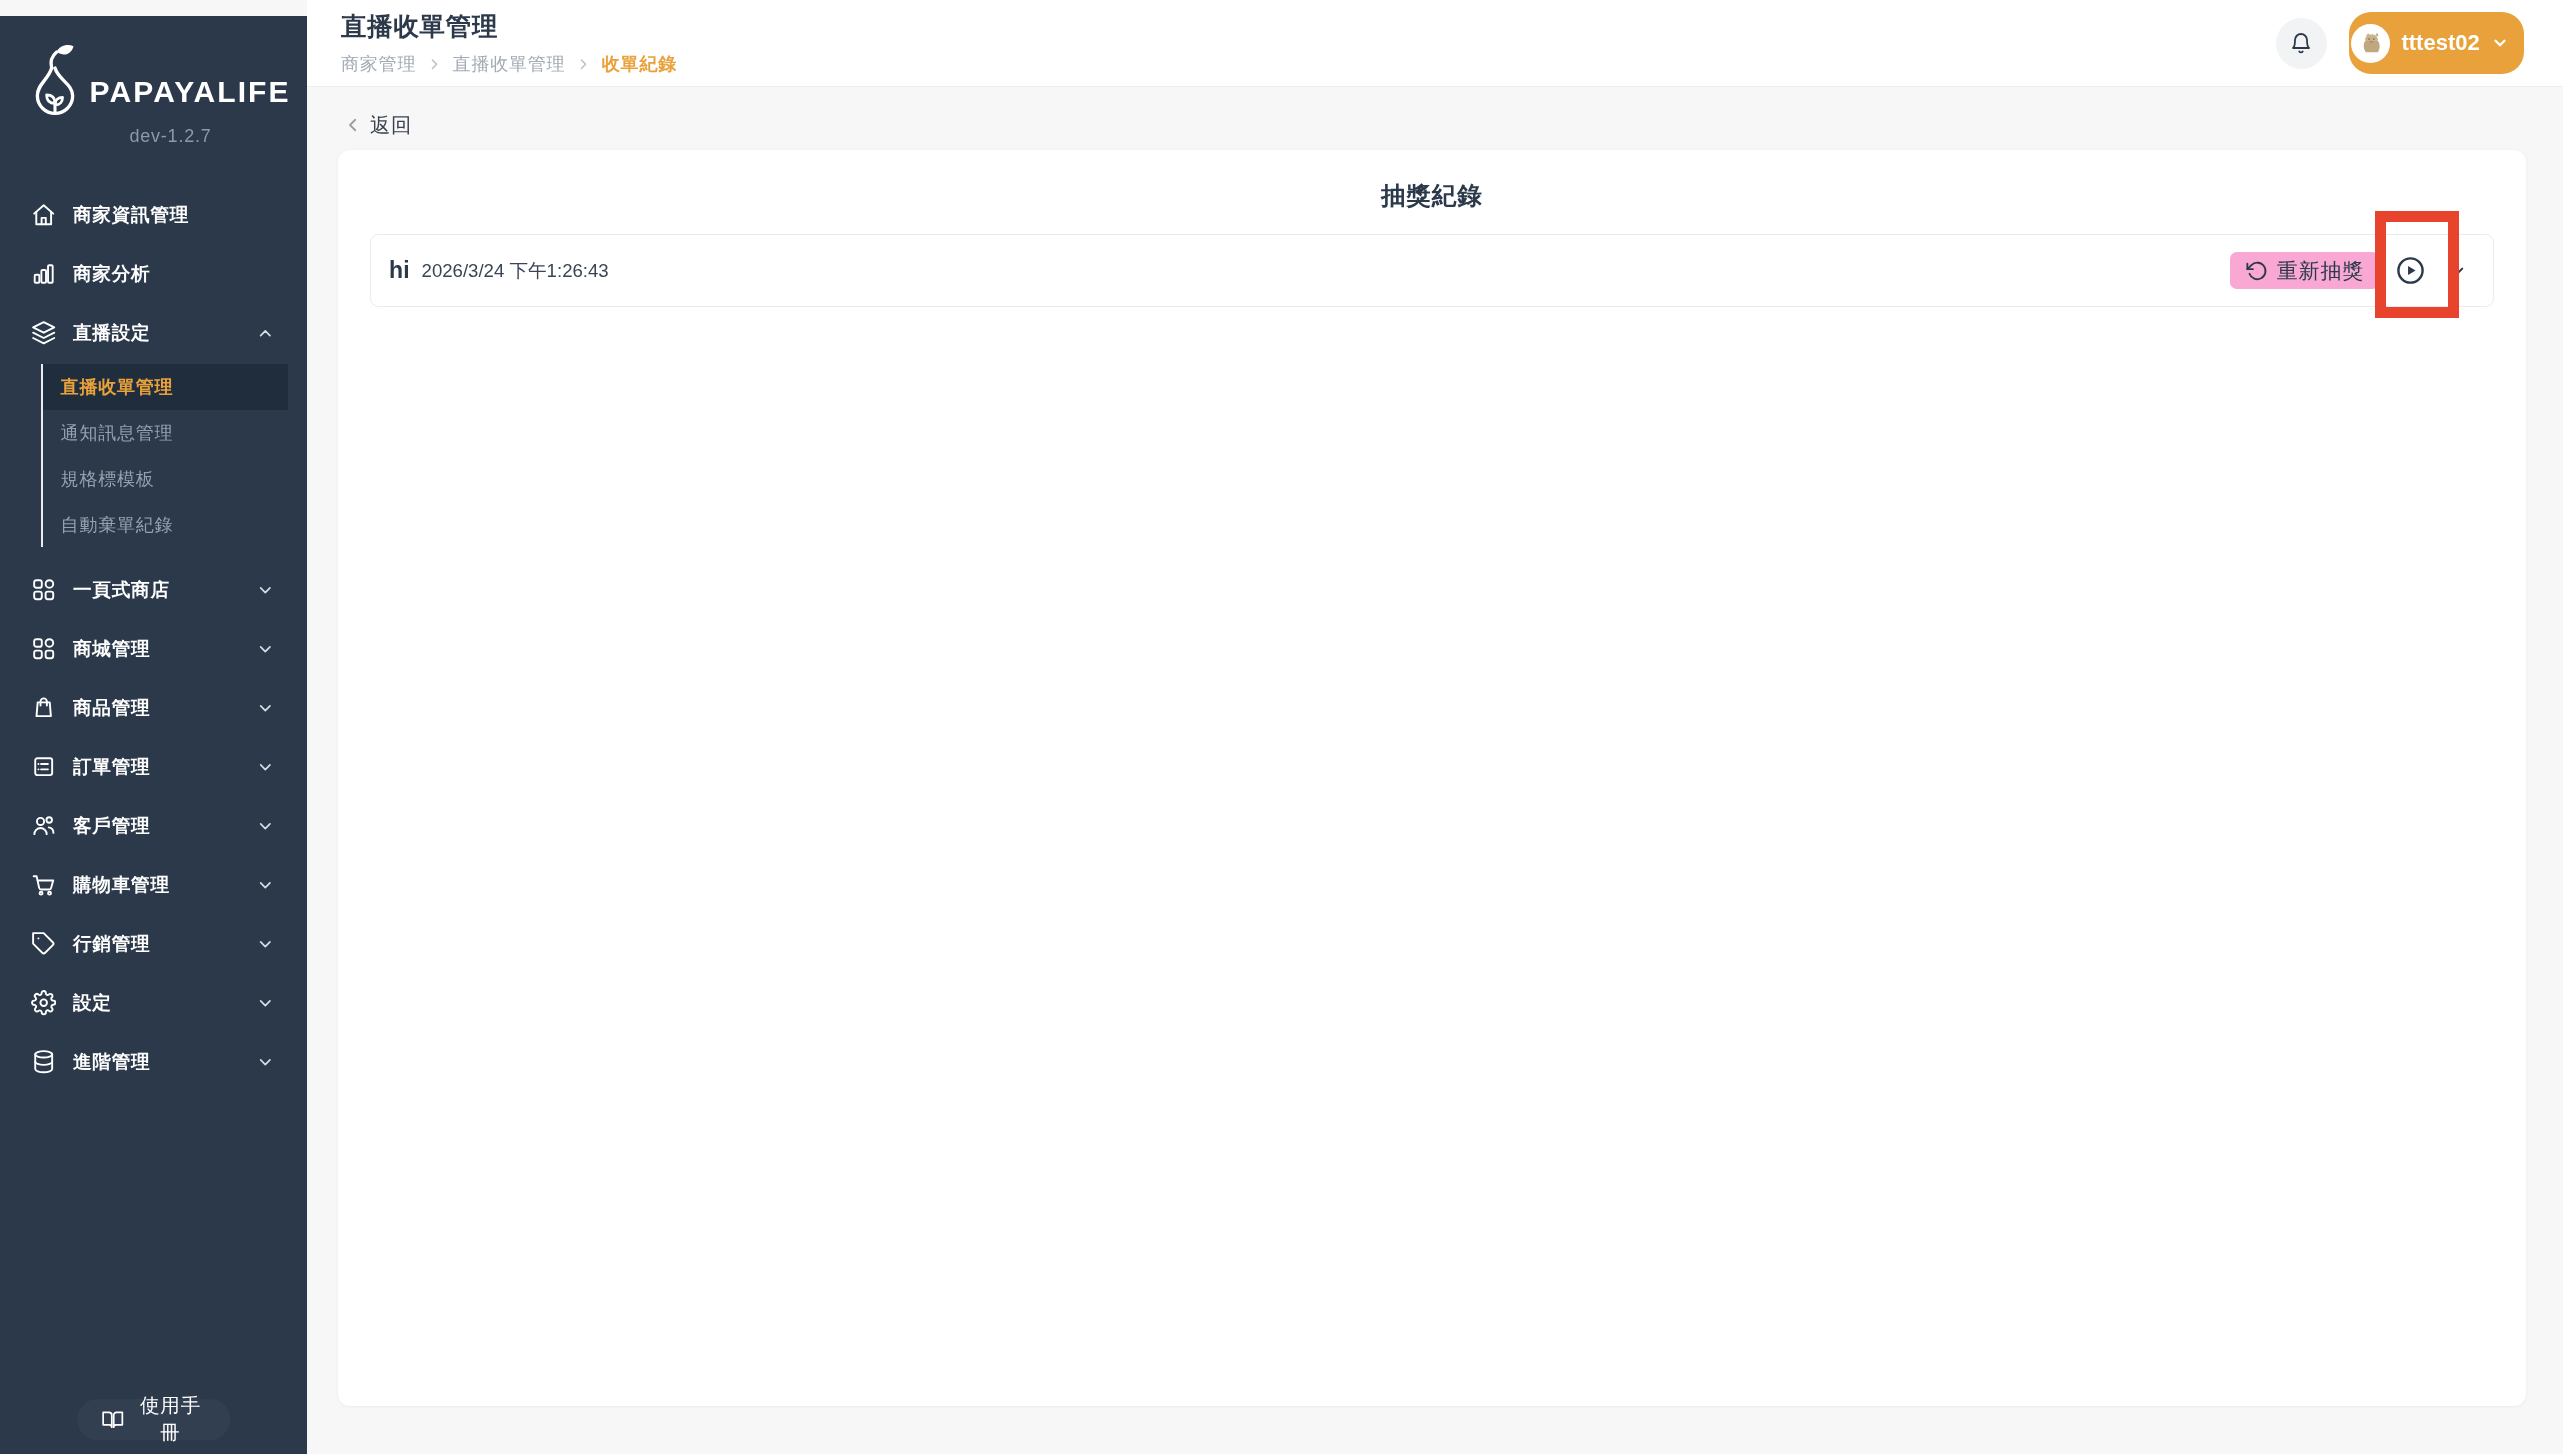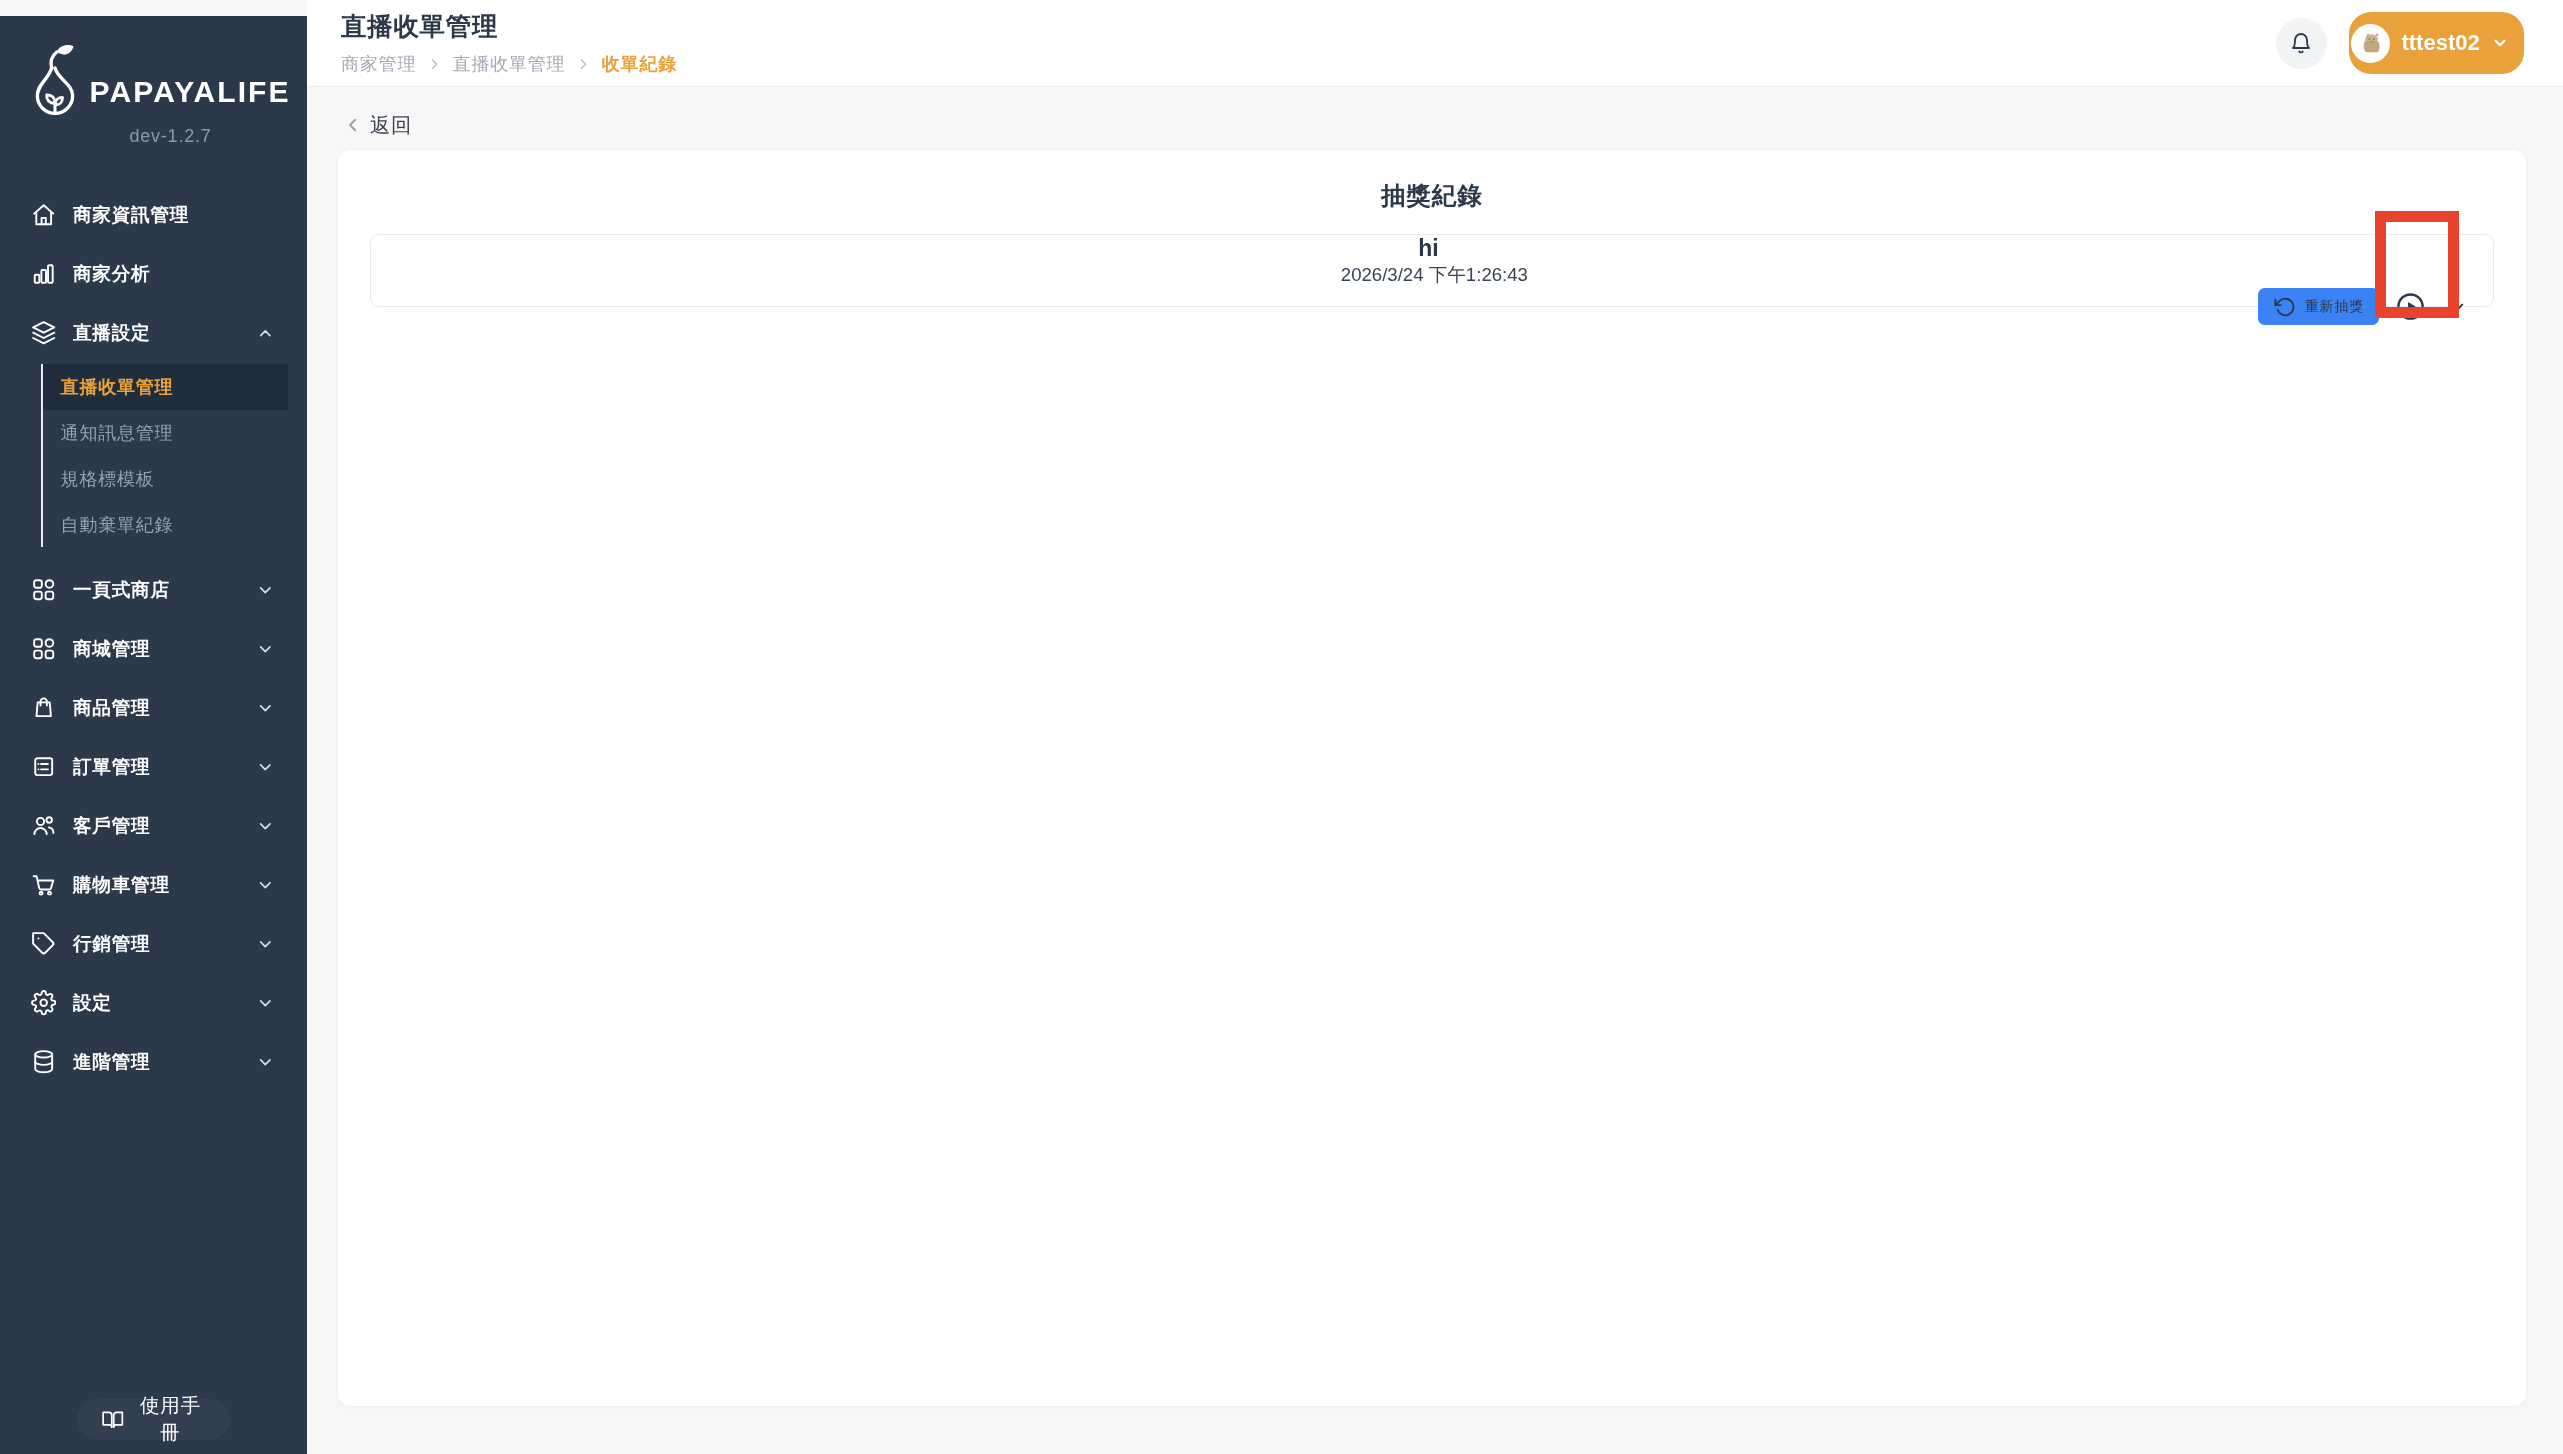--- a/index.html
+++ b/index.html
@@ -86,29 +86,29 @@
   .back-btn svg { width:18px; height:18px; color:#9AA0A8; }
 
   .card {
     margin-top:14.4px; background:#fff; border-radius:12px; height:1256px;
     box-shadow:0 0.8px 3.4px rgba(35,48,68,0.06); padding:29px 32px;
   }
   .card-title { font-size:24.6px; font-weight:700; color:#2B394B; letter-spacing:0.8px;text-align:center; }
 
   .record-row {
     margin-top:22px; height:73px; border:0.8px solid #E9EBEE; border-radius:8.5px;
-    display:flex; align-items:center; padding:0 25.4px 0 18.6px; background:#fff;flex-direction:column;
+    display:flex; align-items:center; padding:0 25.4px 0 18.6px; background:#fff;
   }
   .rec-name { font-size:23px; font-weight:700; color:#2B394B; }
   .rec-time { margin-left:12px; font-size:18.6px; color:#3A4554; }
   .rec-actions { margin-left:auto; display:flex; align-items:center; }
   .redraw-btn {
-    height:37px; padding:0 15.3px; border:none; border-radius:6.8px; background:#3b82f6;
+    height:37px; padding:0 15.3px; border:none; border-radius:6.8px; background:#f9a8d4;
     display:flex; align-items:center; gap:9.3px; cursor:pointer;
-    font-size:14px; color:#2B394B; font-family:inherit; letter-spacing:0.8px;
+    font-size:21px; color:#2B394B; font-family:inherit; letter-spacing:0.8px;
   }
   .redraw-btn svg { width:22px; height:22px; }
   .play-btn { border:none; background:none; padding:0; margin:0 22px 0 17px; cursor:pointer;
     width:29px; height:29px; color:#2B394B; }
   .play-btn svg { width:29px; height:29px; }
   .expand-btn { border:none; background:none; padding:0; cursor:pointer; width:20.3px; height:20.3px; color:#2B394B; }
   .expand-btn svg { width:20.3px; height:20.3px; }
 
   
   .red-annotation {

